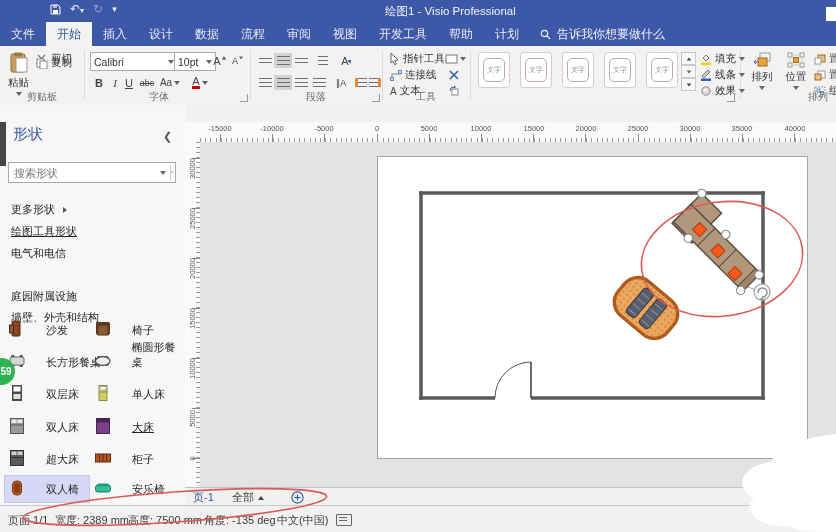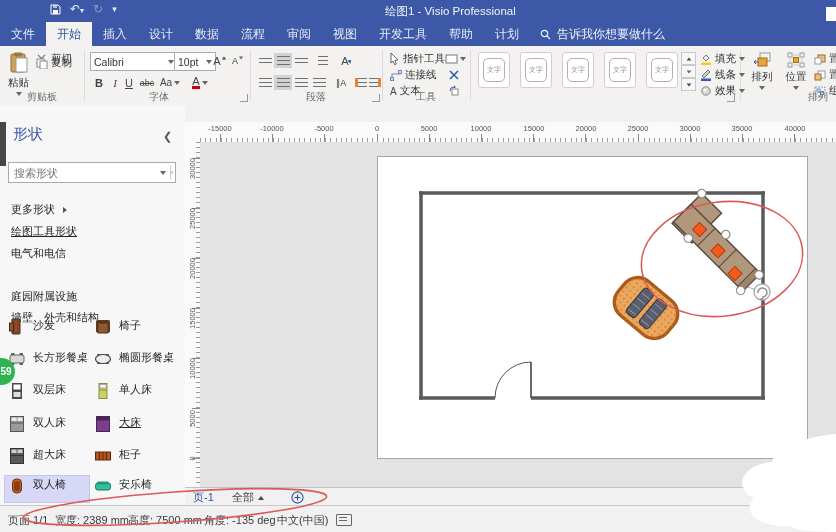--- a/index.html
+++ b/index.html
@@ -40,21 +40,21 @@
   
   .panel{left:0;top:105px;width:185px;height:400px;background:#f7f7f7;border-right:1px solid #cfcfcf;}
   .panel-title{position:absolute;left:13px;top:20px;font-size:15px;color:#3a5ba5;}
   .collapse{position:absolute;left:163px;top:25px;font-size:11px;color:#555;}
   .searchbox{position:absolute;left:8px;top:57px;width:166px;height:19px;background:#fff;border:1px solid #aaa;
              display:flex;align-items:center;}
   .searchbox input{border:0;outline:0;flex:1;font-size:11px;color:#555;padding:0 0 0 5px;background:transparent;
              font-family:"Liberation Sans","DejaVu Sans",sans-serif;}
   .cat{position:absolute;left:0;width:176px;height:21px;line-height:21px;padding-left:11px;font-size:11px;color:#262626;}
   .cat.sel{background:#c7d3ec;}
-  .sitem{position:absolute;display:flex;align-items:flex-start;gap:7px;font-size:11px;color:#262626;height:20px;}
+  .sitem{position:absolute;display:flex;align-items:flex-end;gap:20px;font-size:11px;color:#262626;height:20px;}
   .sel-shape{position:absolute;left:4px;top:370px;width:84px;height:26px;background:#d6d8f5;border:1px solid #c3c6ee;}
   .stencil-strip{position:absolute;left:0;top:17px;width:6px;height:44px;background:#474747;}
   
   .canvas{left:185px;top:105px;width:651px;height:382px;background:#e3e3e3;}
   .topstrip{position:absolute;left:0;top:0;width:651px;height:17px;background:#f1f1f1;}
   .hruler{position:absolute;left:15px;top:17px;width:636px;height:20px;background:#fafafa;border-bottom:1px solid #ababab;overflow:hidden;}
   .hticks{position:absolute;left:0;right:0;bottom:0;height:4px;
           background:repeating-linear-gradient(to right,#9b9b9b 0 1px,transparent 1px 5.22px);}
   .hticks2{position:absolute;left:20px;right:0;bottom:0;height:8px;
           background:repeating-linear-gradient(to right,#8a8a8a 0 1px,transparent 1px 52.2px);}

